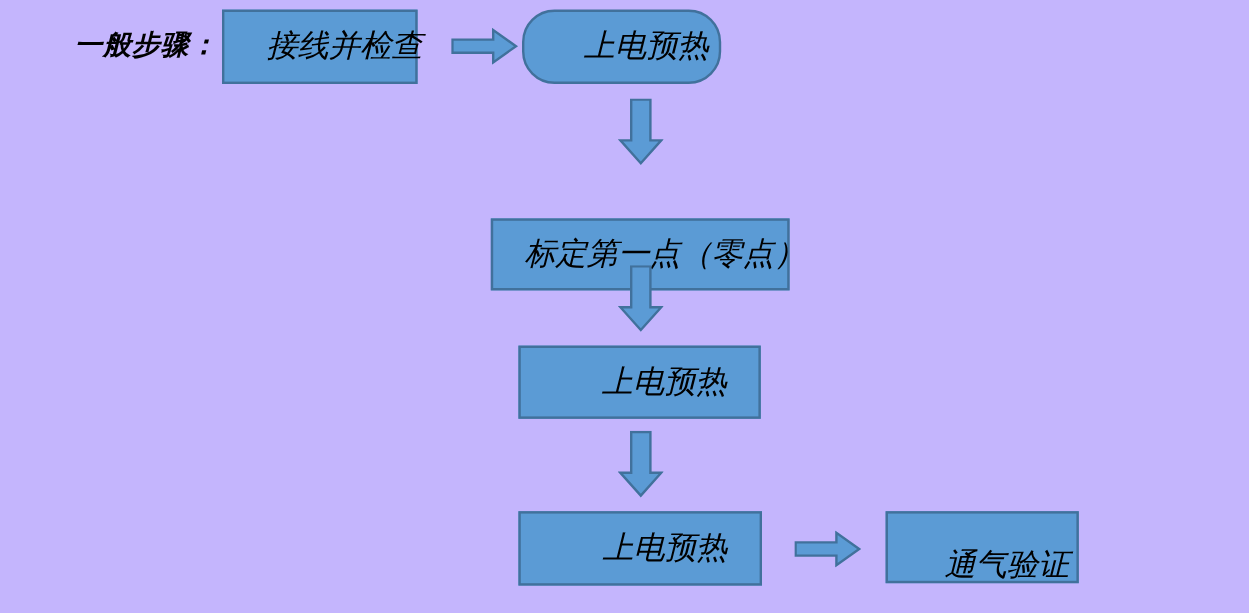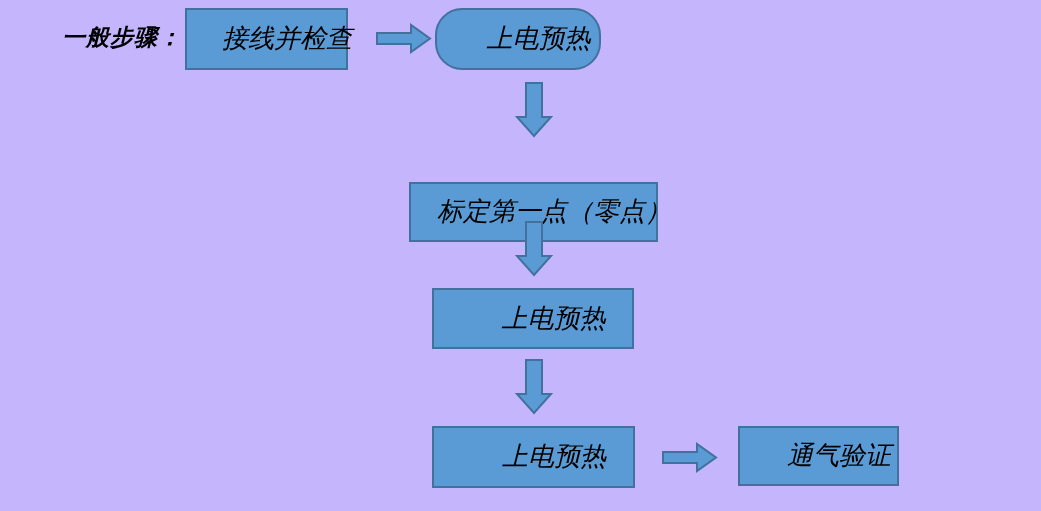--- a/index.html
+++ b/index.html
@@ -54,21 +54,21 @@
     stroke: var(--shape-border, #41719c);
     stroke-width: 2;
     stroke-linejoin: miter;
   }
   
   .box-1 { left: 185px; top: 8px;   width: 163px; height: 62px; }
   .box-2 { left: 435px; top: 8px;   width: 166px; height: 62px; border-radius: 27px; }
   .box-3 { left: 409px; top: 150px; width: 249px; height: 60px; margin-top: 32px; }
   .box-4 { left: 432px; top: 288px; width: 202px; height: 61px; }
   .box-5 { left: 432px; top: 426px; width: 203px; height: 62px; }
-  .box-6 { left: 738px; top: 426px; width: 161px; height: 60px; }
+  .box-6 { left: 738px; top: 426px; width: 161px; height: 60px; align-items: flex-end; }
   
   .arrow-r1 { left: 376px; top: 23px;  width: 56px; height: 31px; }
   .arrow-d1 { left: 515px; top: 82px;  width: 38px; height: 56px; }
   .arrow-d2 { left: 515px; top: 221px; width: 38px; height: 56px; }
   .arrow-d3 { left: 515px; top: 359px; width: 38px; height: 56px; }
   .arrow-r2 { left: 662px; top: 442px; width: 56px; height: 31px; }
 </style>
 </head>
 <body>
 

